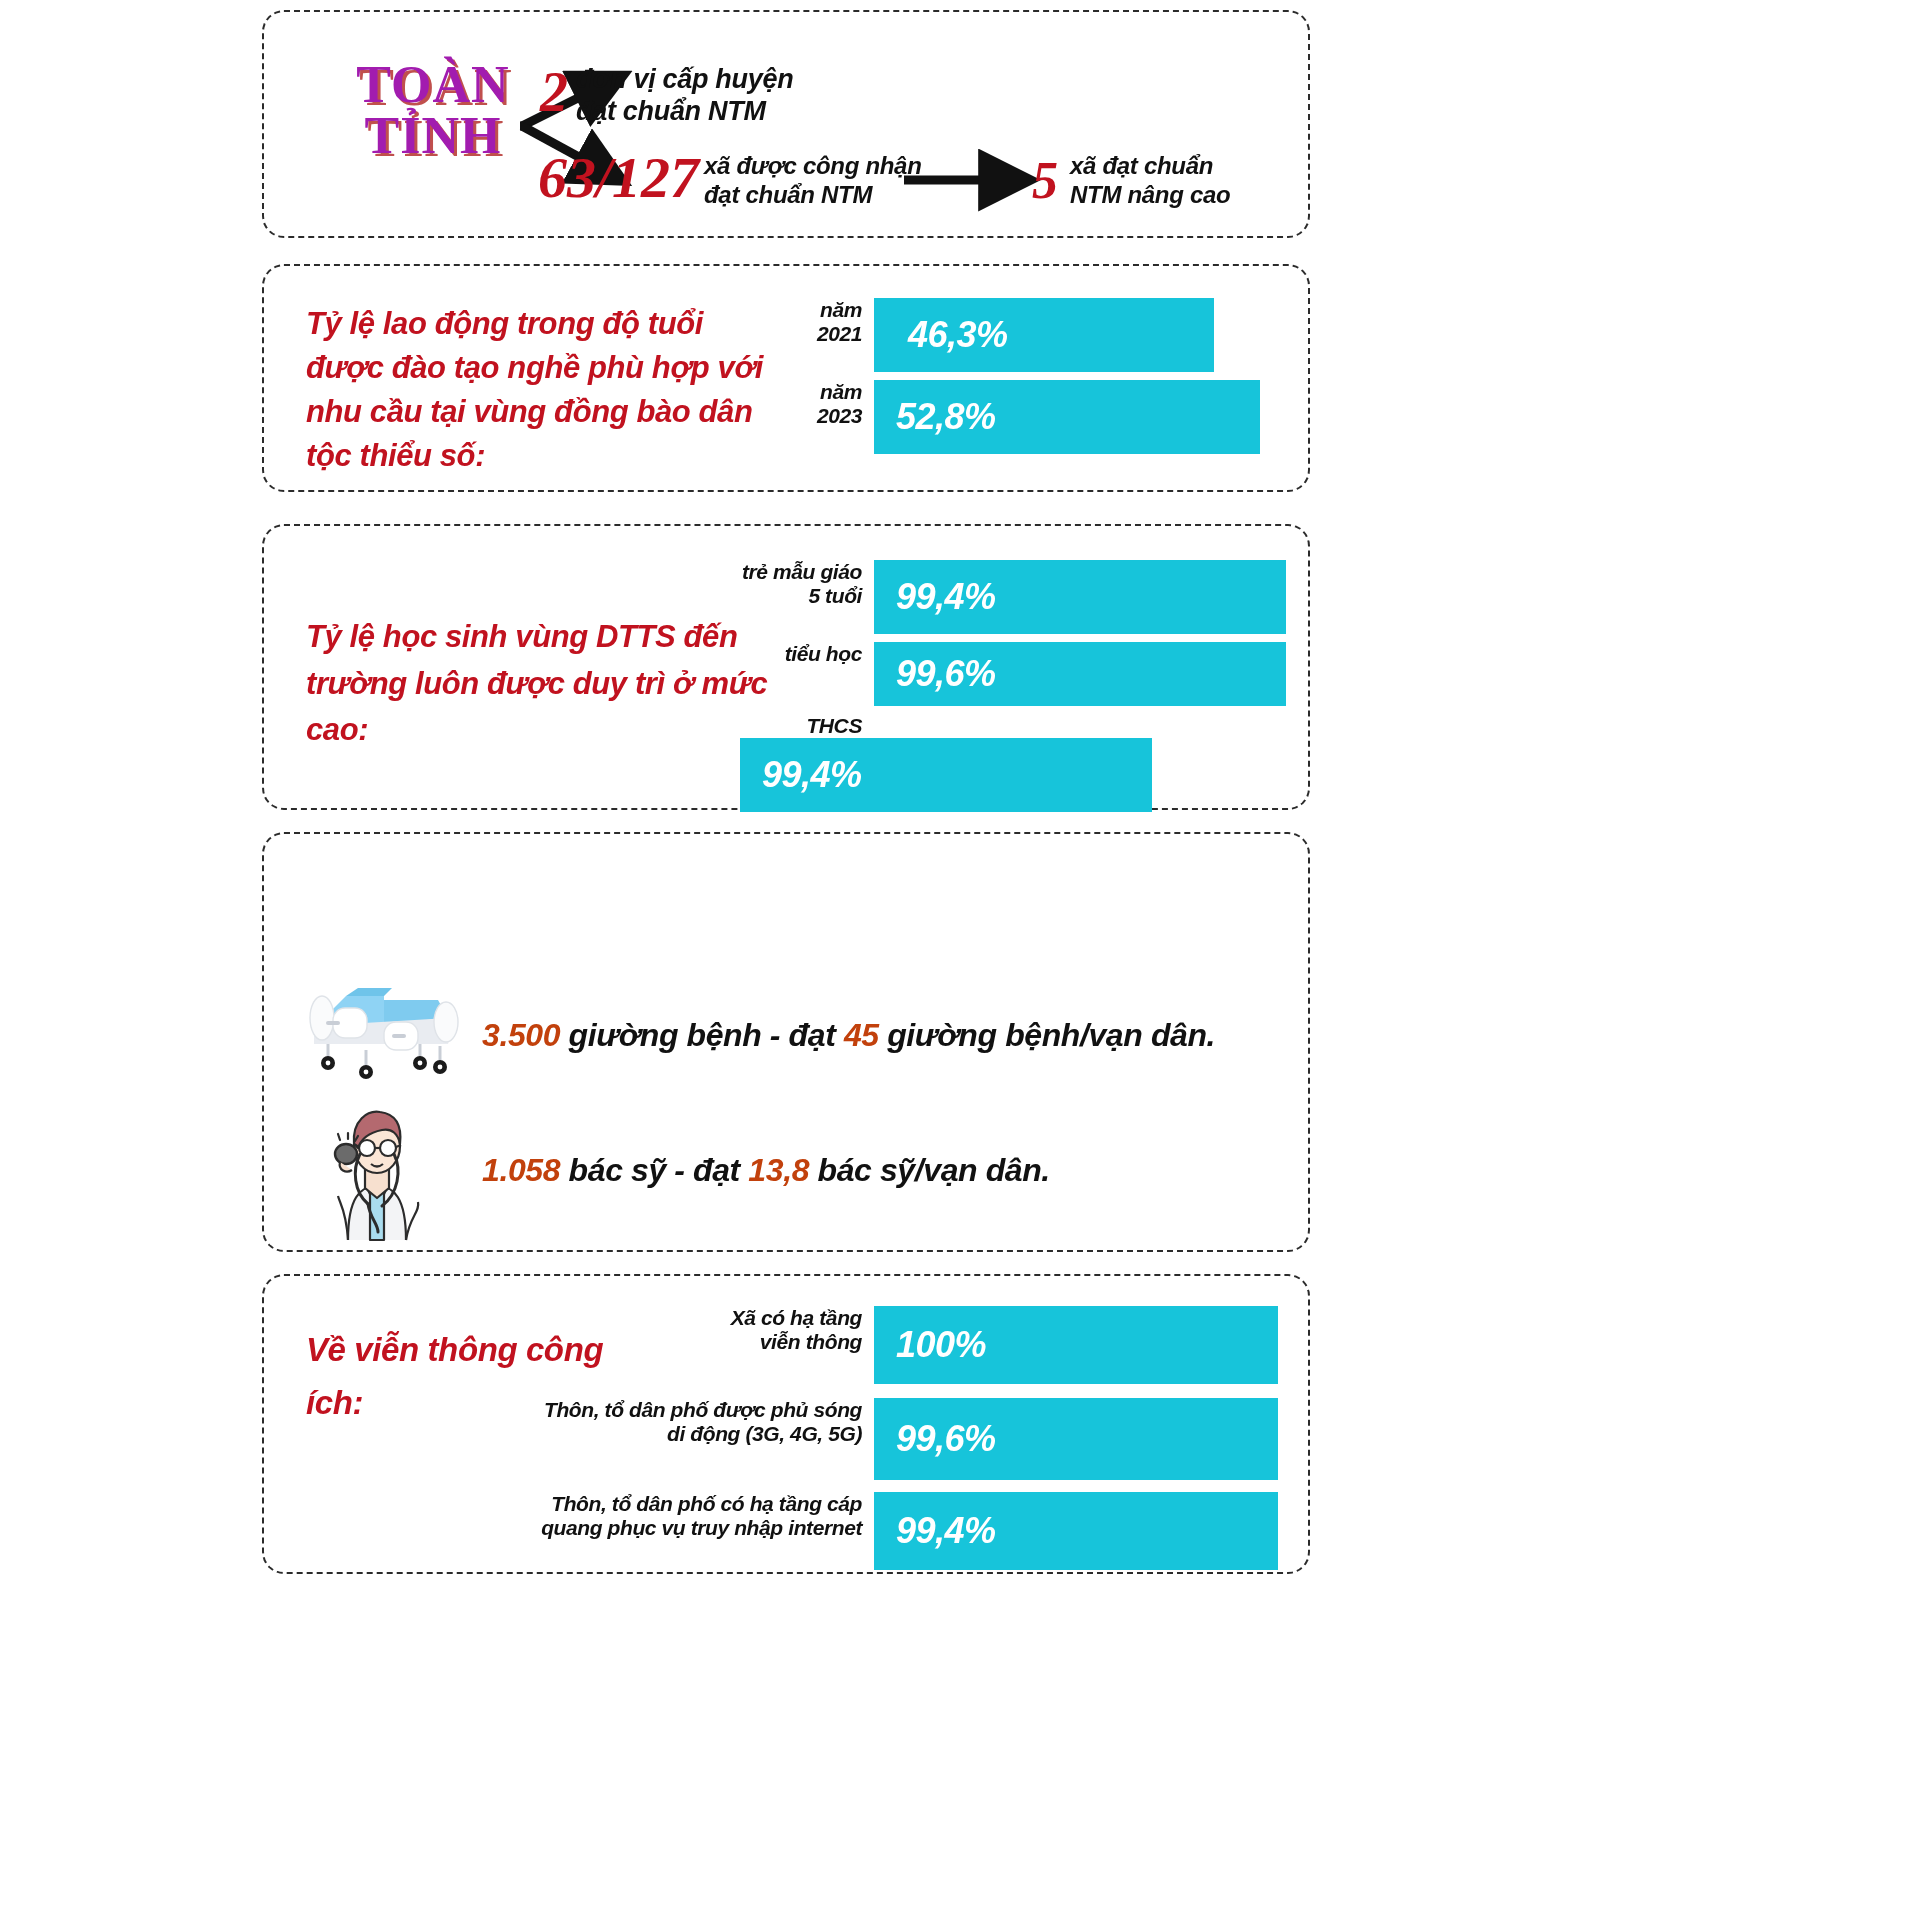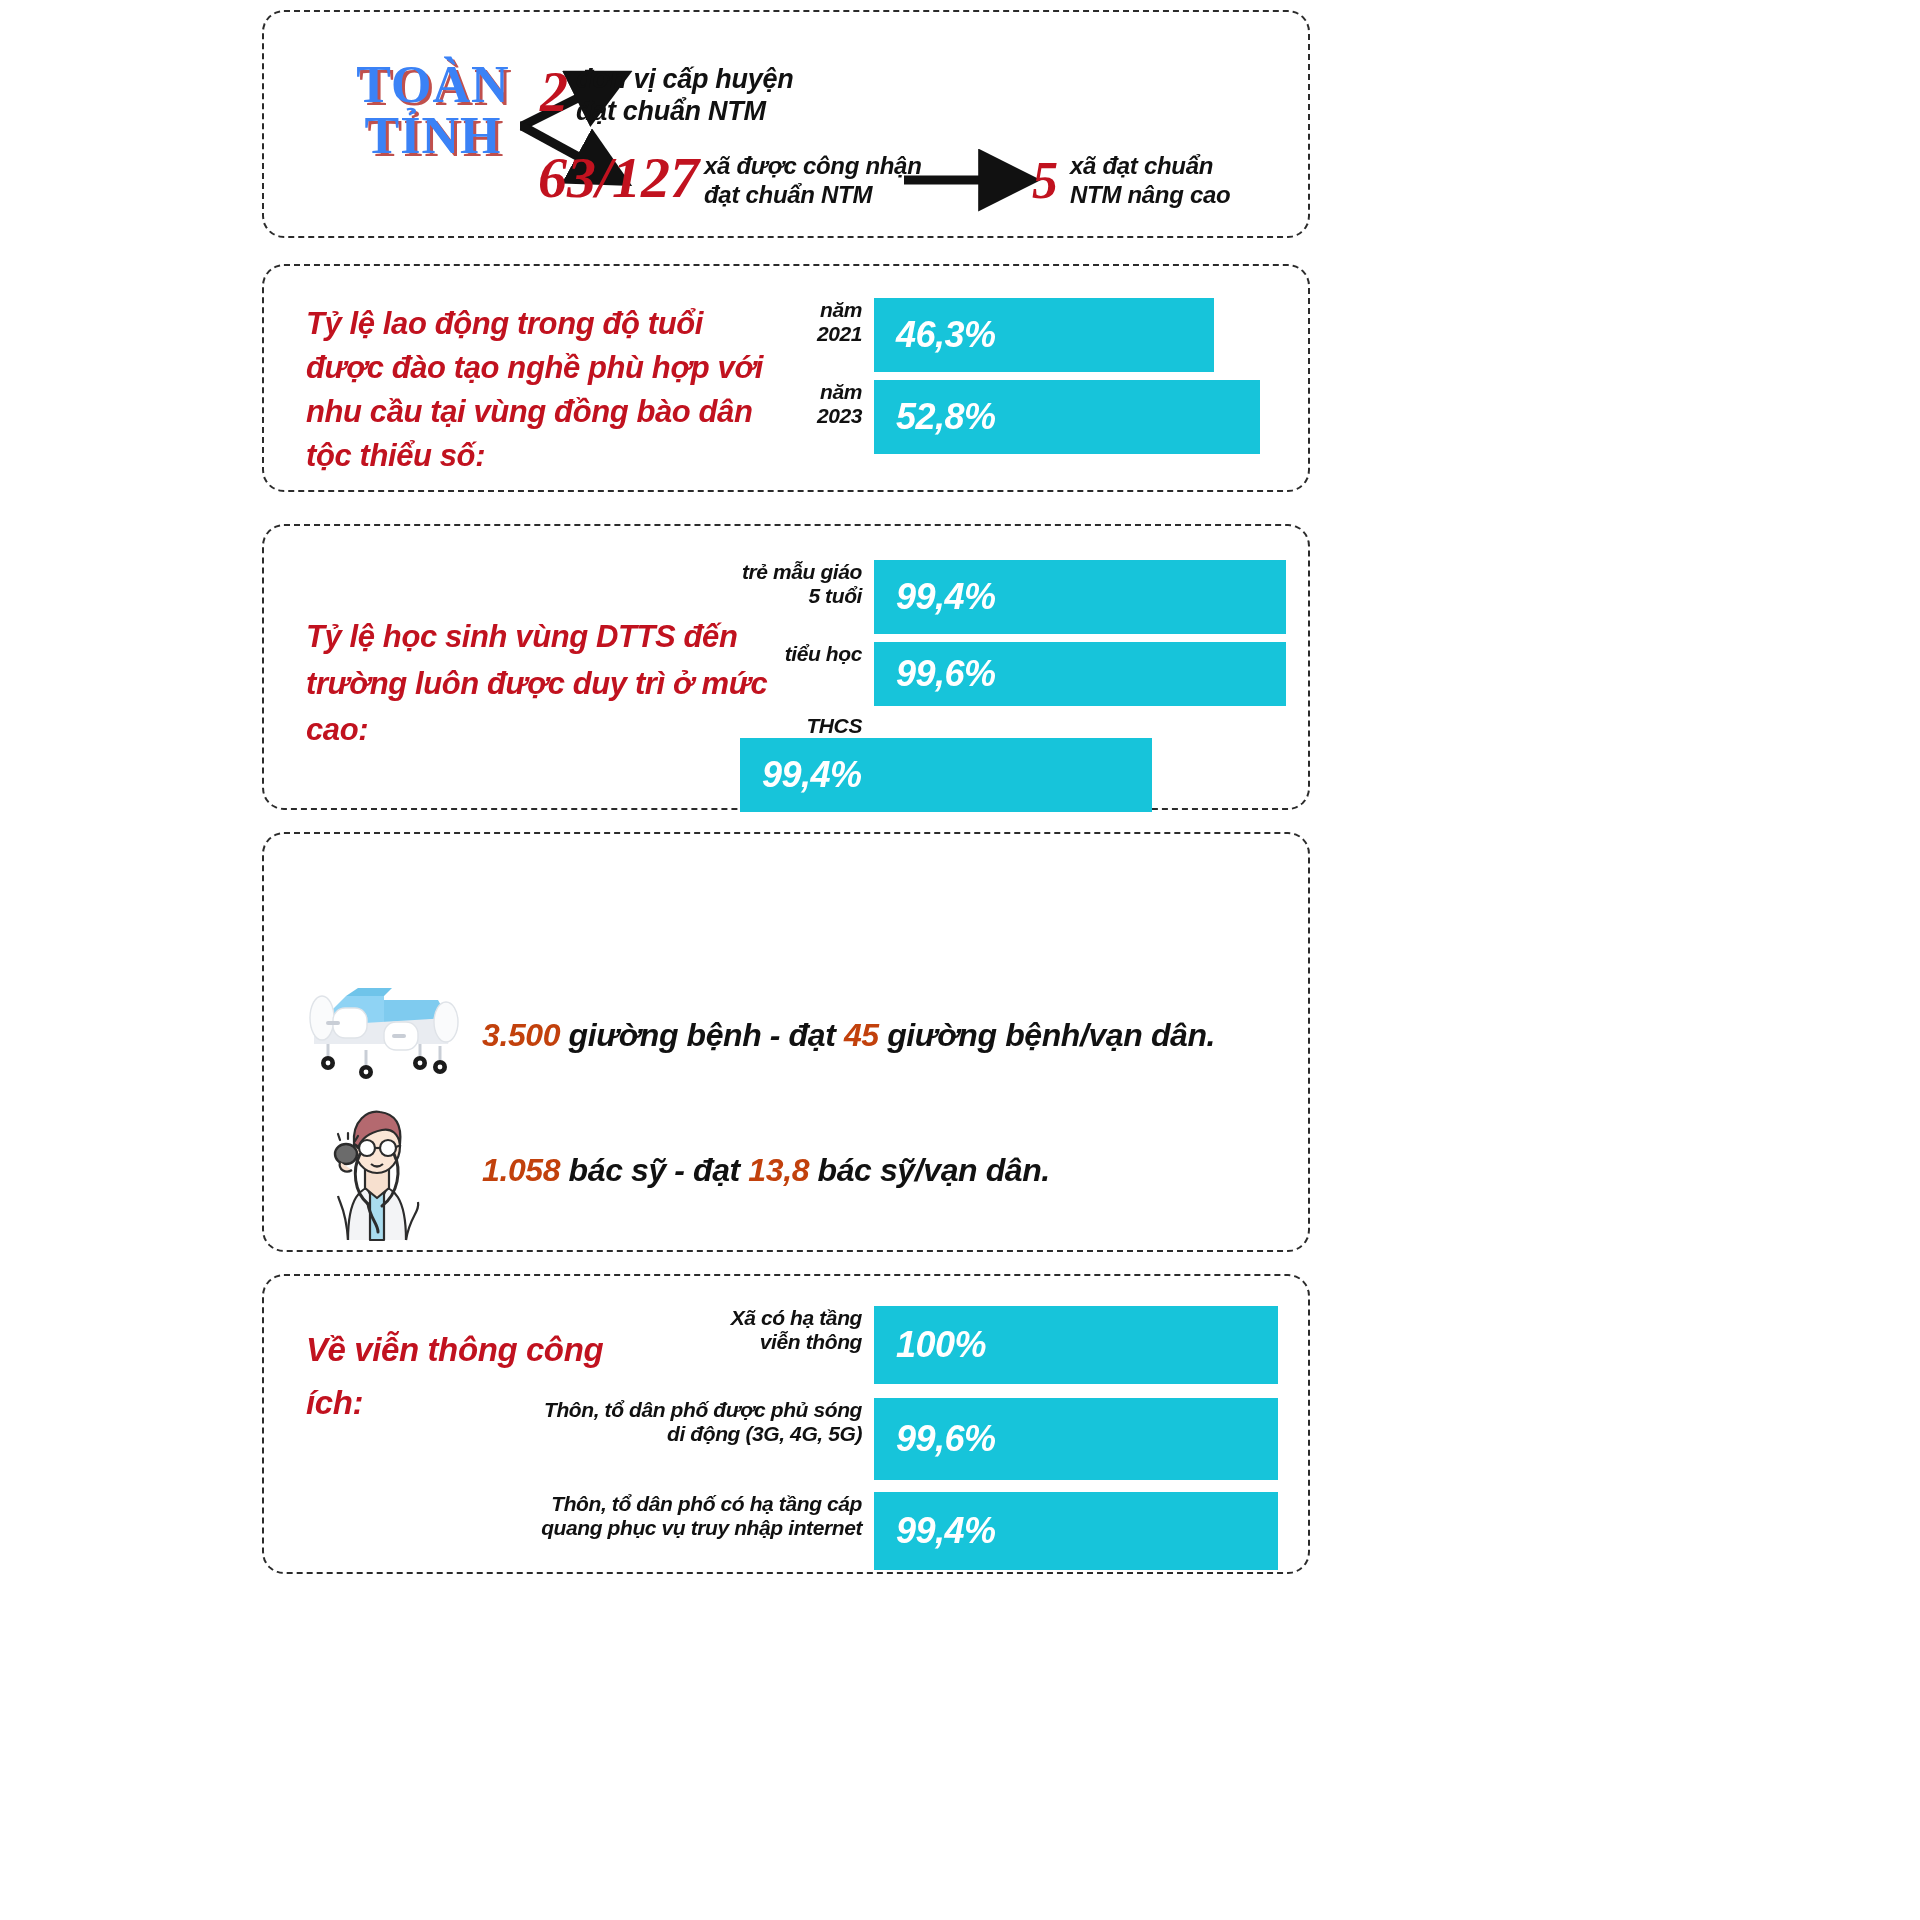--- a/index.html
+++ b/index.html
@@ -36,21 +36,21 @@
   #sec1 { left: 262px; top: 10px; width: 1048px; height: 228px; }
   .toantinh {
     position: absolute;
     left: 74px; top: 48px;
     width: 190px;
     text-align: center;
     font-family: "Liberation Serif", serif;
     font-weight: bold;
     font-size: 52px;
     line-height: 0.98;
-    color: #3b82f6;
+    color: #a21caf;
     text-shadow: 3px 3px 0 #c0504d;
     letter-spacing: 1px;
     font-style: normal;
   }
   .toantinh span { display: block; }
 
   .bignum {
     color: #c1121f;
     font-family: "Liberation Serif", serif;
     font-weight: bold;
@@ -196,21 +196,21 @@
       <div>xã đạt chuẩn</div>
       <div>NTM nâng cao</div>
     </div>
   </div>
 
   <div class="card" id="sec2">
     <div class="red-head s2-head">Tỷ lệ lao động trong độ tuổi được đào tạo nghề phù hợp với nhu cầu tại vùng đồng bào dân tộc thiểu số:</div>
 
     <div class="bar-row" style="left:510px; top:32px;">
       <div class="bar-lbl" style="width:100px; font-size:21px;">năm 2021</div>
-      <div class="bar" style="width:340px; height:74px;">
+      <div class="bar" style="width:340px; height:74px;padding-left:12px;">
         <div class="bar-val" style="font-size:36px;">46,3%</div>
       </div>
     </div>
 
     <div class="bar-row" style="left:510px; top:114px;">
       <div class="bar-lbl" style="width:100px; font-size:21px;">năm 2023</div>
       <div class="bar" style="width:386px; height:74px;">
         <div class="bar-val" style="font-size:36px;">52,8%</div>
       </div>
     </div>

